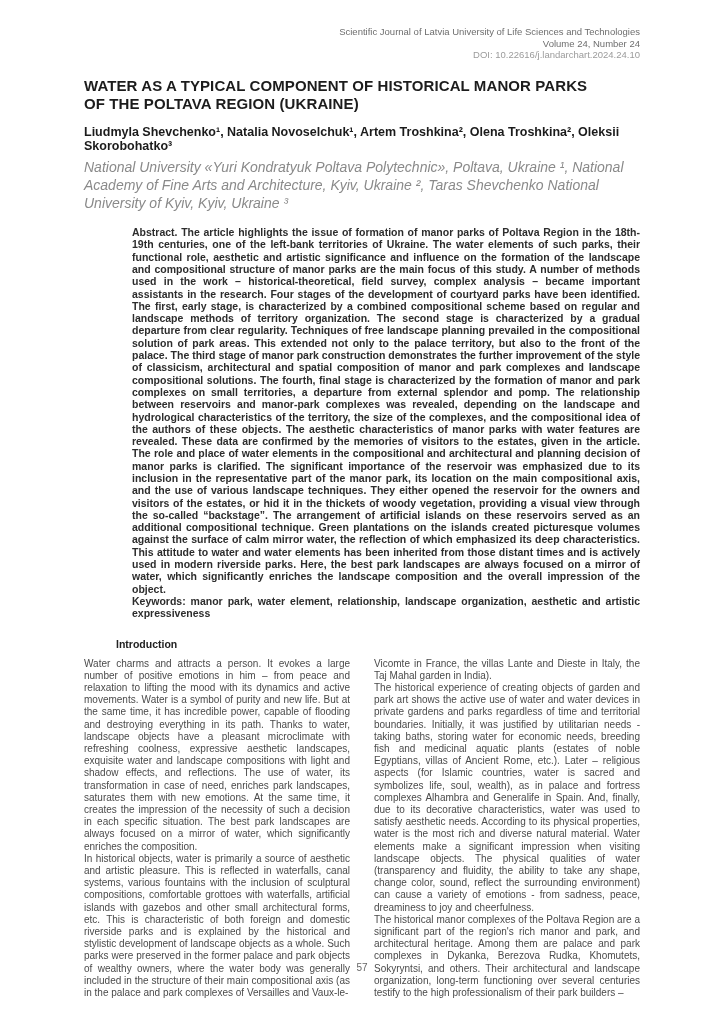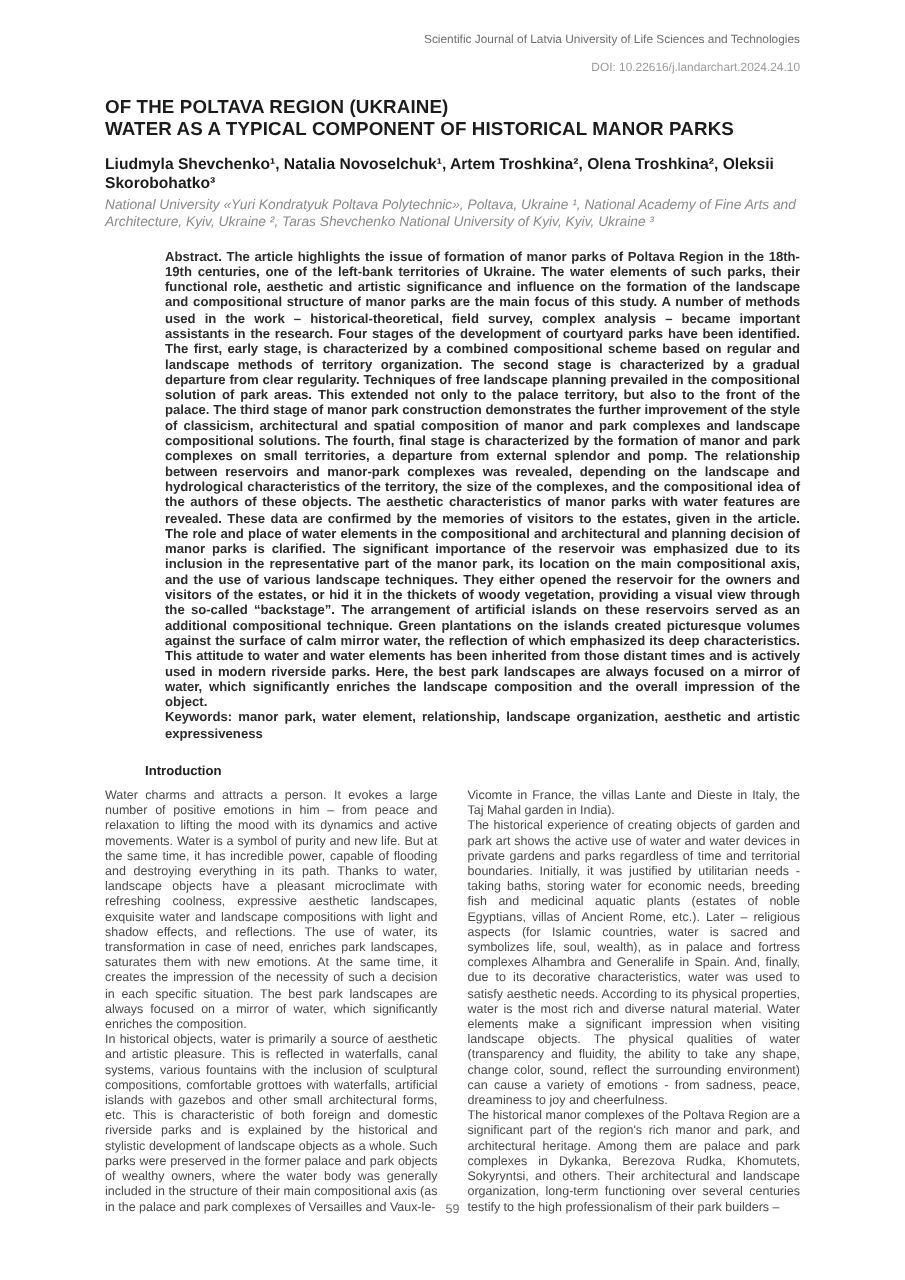--- a/index.html
+++ b/index.html
@@ -10,35 +10,35 @@
   }
   .page {
     box-sizing: border-box;
     width: 724px; height: 1024px;
     padding: 26px 84px 0 84px;
     position: relative;
   }
   .journal-header { text-align: right; line-height: 1.22; }
   .journal-line1, .journal-line3 { font-size: 9.5px; color: #6e6e6e; }
   .journal-line2 { font-size: 10px; font-weight: bold; color: #2a2a2a; }
-  .doi-line { margin-top: 11px; text-align: right; font-size: 9.5px; color: #9b9b9b; }
+  .doi-line { text-align: right; font-size: 9.5px; color: #9b9b9b; }
 
   .article-title {
     margin-top: 17px;
     font-size: 15px; font-weight: bold; color: #1c1c1c;
     line-height: 1.22; letter-spacing: 0.1px;
   }
   .authors {
     margin-top: 11px;
     font-size: 12.5px; font-weight: bold; color: #1b1b1b;
     line-height: 1.15;
   }
   .affiliations {
     margin-top: 4px;
-    font-size: 11px; font-style: italic; color: #8a8a8a;
+    font-size: 14px; font-style: italic; color: #8a8a8a;
     line-height: 1.3;
   }
 
   .abstract-block { margin-top: 14px; margin-left: 48px; }
   .abstract-text, .keywords-text {
     margin: 0;
     font-size: 10.5px; font-weight: bold; color: #2d2d2d;
     line-height: 12.3px; text-align: justify;
   }
 
@@ -64,27 +64,28 @@
     font-size: 10px; color: #666;
   }
 </style>
 </head>
 <body>
 
 <div class="page">
 
   <div class="journal-header">
     <div class="journal-line1">Scientific Journal of Latvia University of Life Sciences and Technologies</div>
+    <div class="journal-line3">Volume 24, Number 24</div>
   </div>
 
   <div class="doi-line">DOI: 10.22616/j.landarchart.2024.24.10</div>
 
   <div class="article-title">
+    <div>WATER AS A TYPICAL COMPONENT OF HISTORICAL MANOR PARKS</div>
     <div>OF THE POLTAVA REGION (UKRAINE)</div>
-    <div>WATER AS A TYPICAL COMPONENT OF HISTORICAL MANOR PARKS</div>
   </div>
 
   <div class="authors">Liudmyla Shevchenko¹, Natalia Novoselchuk¹, Artem Troshkina², Olena Troshkina², Oleksii Skorobohatko³</div>
 
   <div class="affiliations">National University «Yuri Kondratyuk Poltava Polytechnic», Poltava, Ukraine ¹, National Academy of Fine Arts and Architecture, Kyiv, Ukraine ², Taras Shevchenko National University of Kyiv, Kyiv, Ukraine ³</div>
 
   <div class="abstract-block">
     <p class="abstract-text">Abstract. The article highlights the issue of formation of manor parks of Poltava Region in the 18th-19th centuries, one of the left-bank territories of Ukraine. The water elements of such parks, their functional role, aesthetic and artistic significance and influence on the formation of the landscape and compositional structure of manor parks are the main focus of this study. A number of methods used in the work – historical-theoretical, field survey, complex analysis – became important assistants in the research. Four stages of the development of courtyard parks have been identified. The first, early stage, is characterized by a combined compositional scheme based on regular and landscape methods of territory organization. The second stage is characterized by a gradual departure from clear regularity. Techniques of free landscape planning prevailed in the compositional solution of park areas. This extended not only to the palace territory, but also to the front of the palace. The third stage of manor park construction demonstrates the further improvement of the style of classicism, architectural and spatial composition of manor and park complexes and landscape compositional solutions. The fourth, final stage is characterized by the formation of manor and park complexes on small territories, a departure from external splendor and pomp. The relationship between reservoirs and manor-park complexes was revealed, depending on the landscape and hydrological characteristics of the territory, the size of the complexes, and the compositional idea of the authors of these objects. The aesthetic characteristics of manor parks with water features are revealed. These data are confirmed by the memories of visitors to the estates, given in the article. The role and place of water elements in the compositional and architectural and planning decision of manor parks is clarified. The significant importance of the reservoir was emphasized due to its inclusion in the representative part of the manor park, its location on the main compositional axis, and the use of various landscape techniques. They either opened the reservoir for the owners and visitors of the estates, or hid it in the thickets of woody vegetation, providing a visual view through the so-called “backstage”. The arrangement of artificial islands on these reservoirs served as an additional compositional technique. Green plantations on the islands created picturesque volumes against the surface of calm mirror water, the reflection of which emphasized its deep characteristics. This attitude to water and water elements has been inherited from those distant times and is actively used in modern riverside parks. Here, the best park landscapes are always focused on a mirror of water, which significantly enriches the landscape composition and the overall impression of the object.</p>
     <p class="keywords-text">Keywords: manor park, water element, relationship, landscape organization, aesthetic and artistic expressiveness</p>
   </div>
@@ -96,15 +97,15 @@
       <p>Water charms and attracts a person. It evokes a large number of positive emotions in him – from peace and relaxation to lifting the mood with its dynamics and active movements. Water is a symbol of purity and new life. But at the same time, it has incredible power, capable of flooding and destroying everything in its path. Thanks to water, landscape objects have a pleasant microclimate with refreshing coolness, expressive aesthetic landscapes, exquisite water and landscape compositions with light and shadow effects, and reflections. The use of water, its transformation in case of need, enriches park landscapes, saturates them with new emotions. At the same time, it creates the impression of the necessity of such a decision in each specific situation. The best park landscapes are always focused on a mirror of water, which significantly enriches the composition.</p>
       <p>In historical objects, water is primarily a source of aesthetic and artistic pleasure. This is reflected in waterfalls, canal systems, various fountains with the inclusion of sculptural compositions, comfortable grottoes with waterfalls, artificial islands with gazebos and other small architectural forms, etc. This is characteristic of both foreign and domestic riverside parks and is explained by the historical and stylistic development of landscape objects as a whole. Such parks were preserved in the former palace and park objects of wealthy owners, where the water body was generally included in the structure of their main compositional axis (as in the palace and park complexes of Versailles and Vaux-le-</p>
     </div>
     <div class="column">
       <p>Vicomte in France, the villas Lante and Dieste in Italy, the Taj Mahal garden in India).</p>
       <p>The historical experience of creating objects of garden and park art shows the active use of water and water devices in private gardens and parks regardless of time and territorial boundaries. Initially, it was justified by utilitarian needs - taking baths, storing water for economic needs, breeding fish and medicinal aquatic plants (estates of noble Egyptians, villas of Ancient Rome, etc.). Later – religious aspects (for Islamic countries, water is sacred and symbolizes life, soul, wealth), as in palace and fortress complexes Alhambra and Generalife in Spain. And, finally, due to its decorative characteristics, water was used to satisfy aesthetic needs. According to its physical properties, water is the most rich and diverse natural material. Water elements make a significant impression when visiting landscape objects. The physical qualities of water (transparency and fluidity, the ability to take any shape, change color, sound, reflect the surrounding environment) can cause a variety of emotions - from sadness, peace, dreaminess to joy and cheerfulness.</p>
       <p>The historical manor complexes of the Poltava Region are a significant part of the region's rich manor and park, and architectural heritage. Among them are palace and park complexes in Dykanka, Berezova Rudka, Khomutets, Sokyryntsi, and others. Their architectural and landscape organization, long-term functioning over several centuries testify to the high professionalism of their park builders –</p>
     </div>
   </div>
 
-  <div class="page-number">59</div>
+  <div class="page-number">57</div>
 
 </div>
 
 </body></html>

